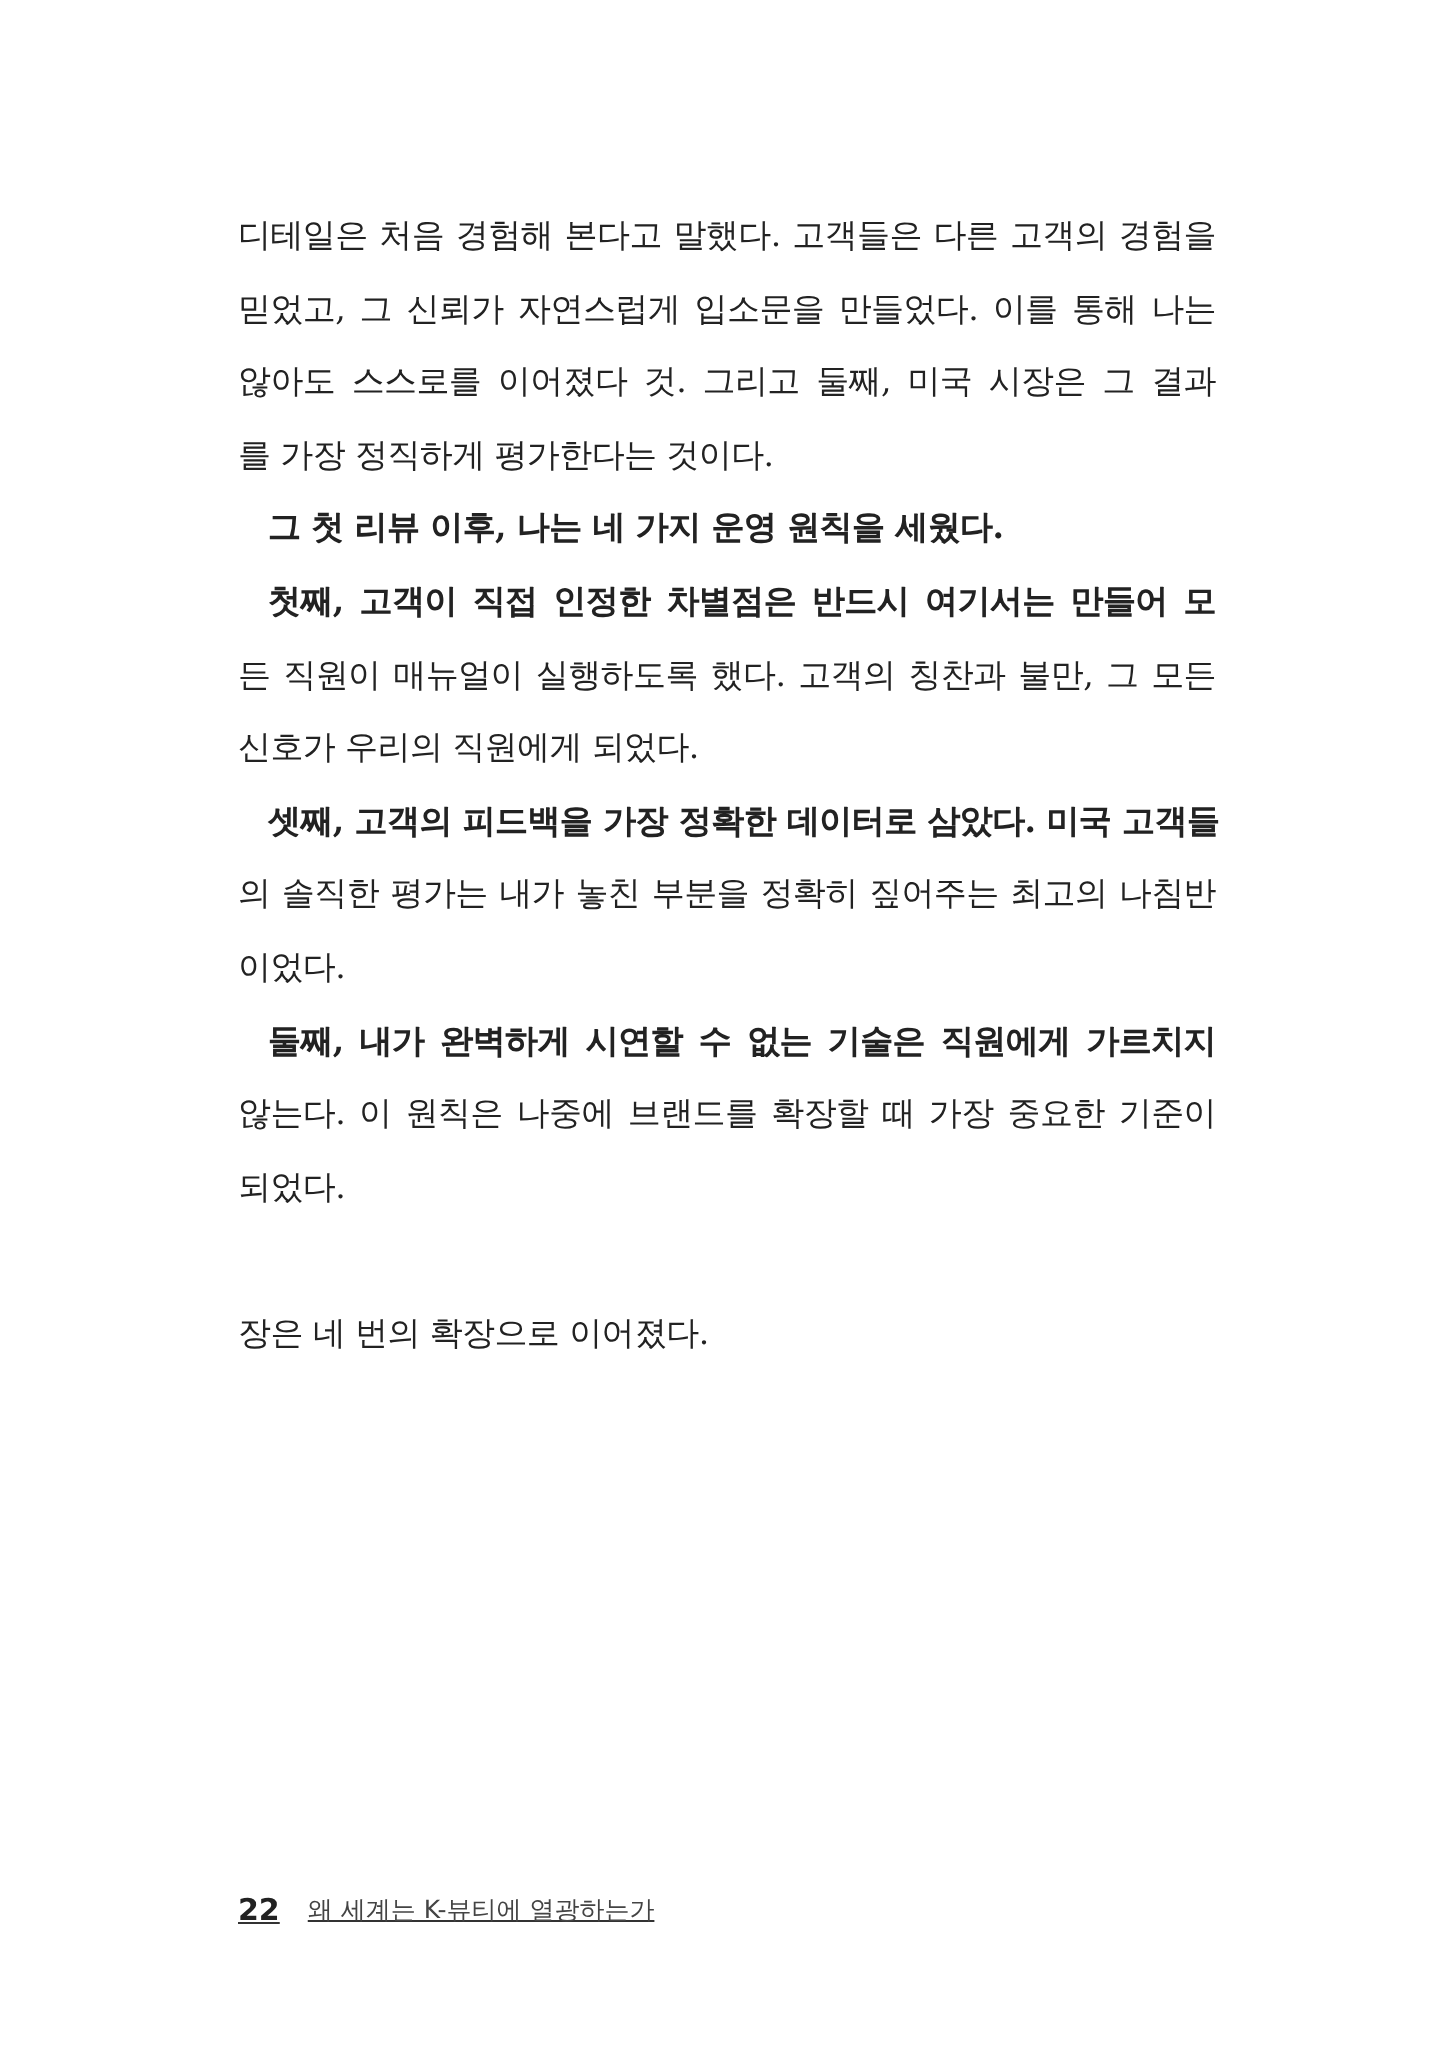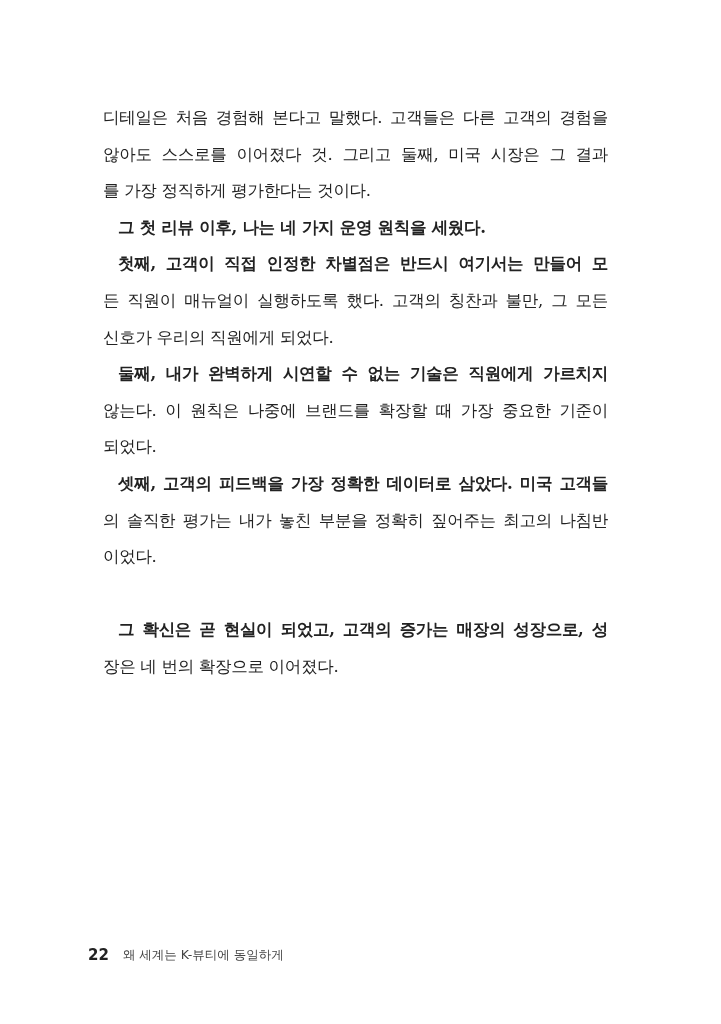--- a/index.html
+++ b/index.html
@@ -22,89 +22,91 @@
       width: 505px;
     }
     .line {
       height: 36.6px;
       line-height: 36.6px;
       font-size: 16.5px;
       white-space: nowrap;
       letter-spacing: -0.3px;
       text-align: justify;
       text-align-last: justify;
+      margin-left: 16px;
     }
     .line.last {
       text-align-last: left;
     }
     .line.indent {
       padding-left: 15px;
       font-weight: bold;
     }
     .blank {
       height: 36.6px;
     }
     .footer {
       position: absolute;
-      left: 88px;
+      left: 119px;
       top: 946px;
       display: flex;
       align-items: flex-end;
       font-family: "DejaVu Sans", "Liberation Sans", sans-serif;
       color: #333333;
+      text-decoration: underline;
     }
     .page-number {
       font-size: 15px;
       font-weight: bold;
       margin-right: 14px;
       color: #222222;
     }
     .book-title {
       font-size: 12.5px;
       color: #444444;
     }
   </style>
 </head>
 <body>
 
 <div class="page-body">
 
   <div class="paragraph">
     <div class="line">디테일은 처음 경험해 본다고 말했다. 고객들은 다른 고객의 경험을</div>
+    <div class="line">믿었고, 그 신뢰가 자연스럽게 입소문을 만들었다. 이를 통해 나는</div>
     <div class="line">않아도 스스로를 이어졌다 것. 그리고 둘째, 미국 시장은 그 결과</div>
     <div class="line last">를 가장 정직하게 평가한다는 것이다.</div>
   </div>
 
   <div class="paragraph">
     <div class="line indent last">그 첫 리뷰 이후, 나는 네 가지 운영 원칙을 세웠다.</div>
   </div>
 
   <div class="paragraph">
     <div class="line indent">첫째, 고객이 직접 인정한 차별점은 반드시 여기서는 만들어 모</div>
     <div class="line">든 직원이 매뉴얼이 실행하도록 했다. 고객의 칭찬과 불만, 그 모든</div>
     <div class="line last">신호가 우리의 직원에게 되었다.</div>
   </div>
 
   <div class="paragraph">
+    <div class="line indent">셋째, 고객의 피드백을 가장 정확한 데이터로 삼았다. 미국 고객들</div>
+    <div class="line">의 솔직한 평가는 내가 놓친 부분을 정확히 짚어주는 최고의 나침반</div>
+    <div class="line last">이었다.</div>
+  </div>
+
+  <div class="paragraph">
     <div class="line indent">둘째, 내가 완벽하게 시연할 수 없는 기술은 직원에게 가르치지</div>
     <div class="line">않는다. 이 원칙은 나중에 브랜드를 확장할 때 가장 중요한 기준이</div>
     <div class="line last">되었다.</div>
-  </div>
-
-  <div class="paragraph">
-    <div class="line indent">셋째, 고객의 피드백을 가장 정확한 데이터로 삼았다. 미국 고객들</div>
-    <div class="line">의 솔직한 평가는 내가 놓친 부분을 정확히 짚어주는 최고의 나침반</div>
-    <div class="line last">이었다.</div>
   </div>
 
 
   <div class="blank"></div>
 
   <div class="paragraph">
-    <div class="line indent">그 확신은 곧 현실이 되었고, 고객의 증가는 매장의 성장으로, 성</div>
     <div class="line last">장은 네 번의 확장으로 이어졌다.</div>
   </div>
 </div>
 
 <div class="footer">
   <span class="page-number">22</span>
-  <span class="book-title">왜 세계는 K-뷰티에 동일하게</span>
+  <span class="book-title">왜 세계는 K-뷰티에 열광하는가</span>
 </div>
 
 </body></html>

